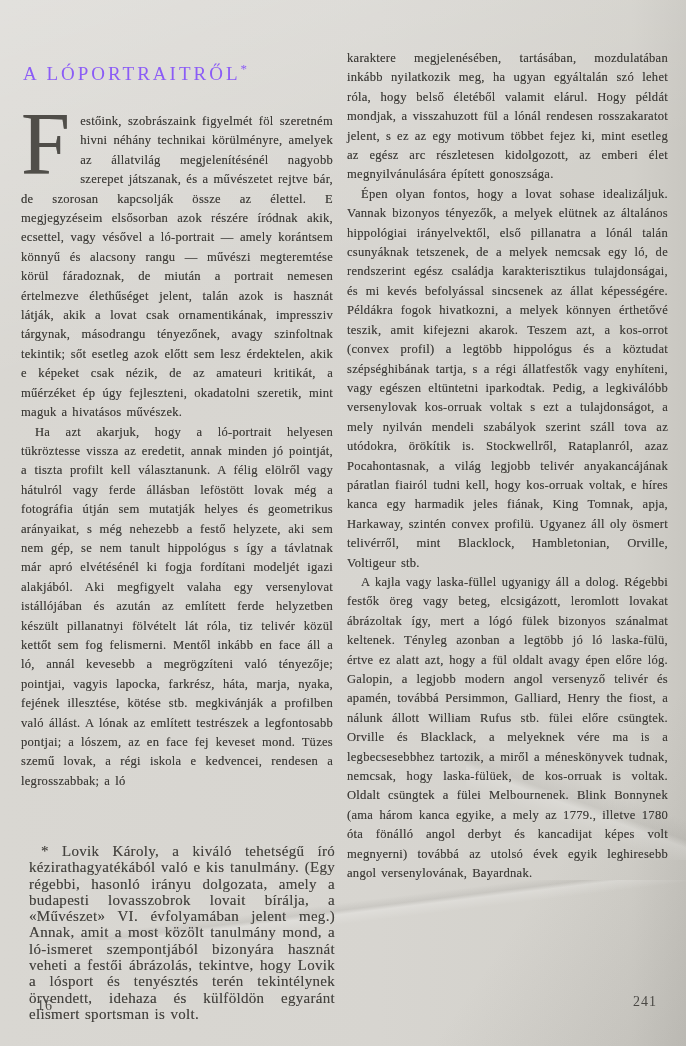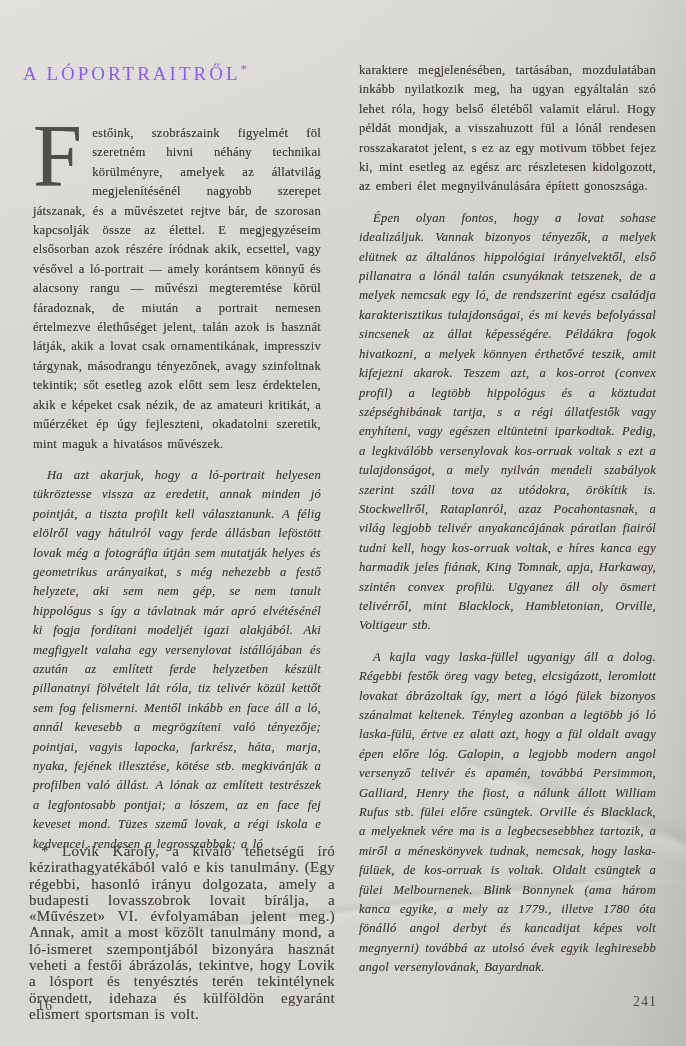--- a/index.html
+++ b/index.html
@@ -68,22 +68,22 @@
     top: 112px;
     left: 21px;
     width: 312px;
   }
   .col-right {
     top: 49px;
     left: 347px;
     width: 321px;
   }
 
-  .para { margin: 12px; }
-  .para.indent { text-indent: 14px; font-style: italic; }
+  .para { margin: 0; }
+  .para.indent { text-indent: 14px; }
 
   .dropcap {
     float: left;
     font-family: "Liberation Serif", serif;
     font-size: 88px;
     line-height: 60px;
     height: 58px;
     padding: 2px 10px 0 0;
     color: #504e49;
     font-weight: 400;

